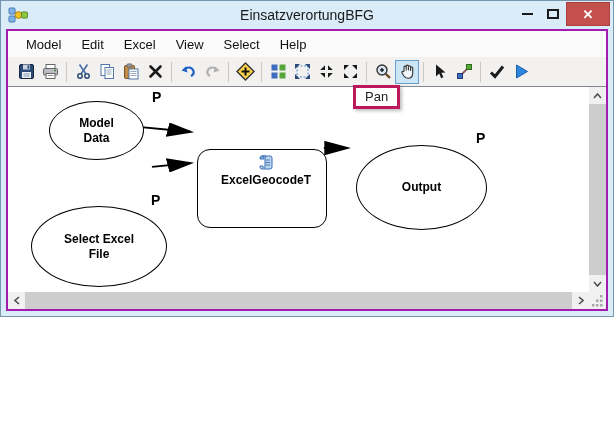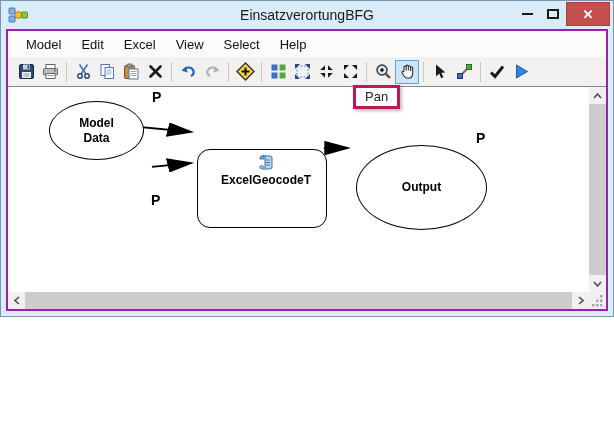--- a/index.html
+++ b/index.html
@@ -273,20 +273,23 @@
             <line x1="126" y1="65" x2="183" y2="74" stroke="#000" stroke-width="3" marker-end="url(#ah)"></line>
             <line x1="145" y1="132" x2="183" y2="126" stroke="#000" stroke-width="3" marker-end="url(#ah)"></line>
             <line x1="318" y1="101" x2="341" y2="101" stroke="#000" stroke-width="3" marker-end="url(#ah)"></line>
           </svg>
 
           <div class="node ellipse node-save">
             <span class="lbl">Model Data</span>
           </div>
           <div class="p-marker p1">P</div>
 
+          <div class="node ellipse node-select">
+            <span class="lbl">Select Excel File</span>
+          </div>
           <div class="p-marker p2">P</div>
 
           <div class="node node-tool">
             <svg width="15" height="17" viewBox="0 0 15 17">
               <path d="M3 2 h8 a2 2 0 0 1 2 2 v9 a2 2 0 0 1 -2 2 h-8 a2 2 0 0 1 -2 -2 v-1 h3 v1 a1 1 0 0 0 2 0 v-9 a2 2 0 0 1 1 -2 z" fill="#bcd6f0" stroke="#3a6fb5"></path>
               <path d="M3 2 a2 2 0 0 0 -2 2 v1 h4 v-1 a2 2 0 0 0 -2 -2 z" fill="#7fb2e5" stroke="#3a6fb5"></path>
               <line x1="6.5" y1="6" x2="11" y2="6" stroke="#4a7ab5"></line>
               <line x1="6.5" y1="8.5" x2="11" y2="8.5" stroke="#4a7ab5"></line>
               <line x1="6.5" y1="11" x2="11" y2="11" stroke="#4a7ab5"></line>
             </svg>

